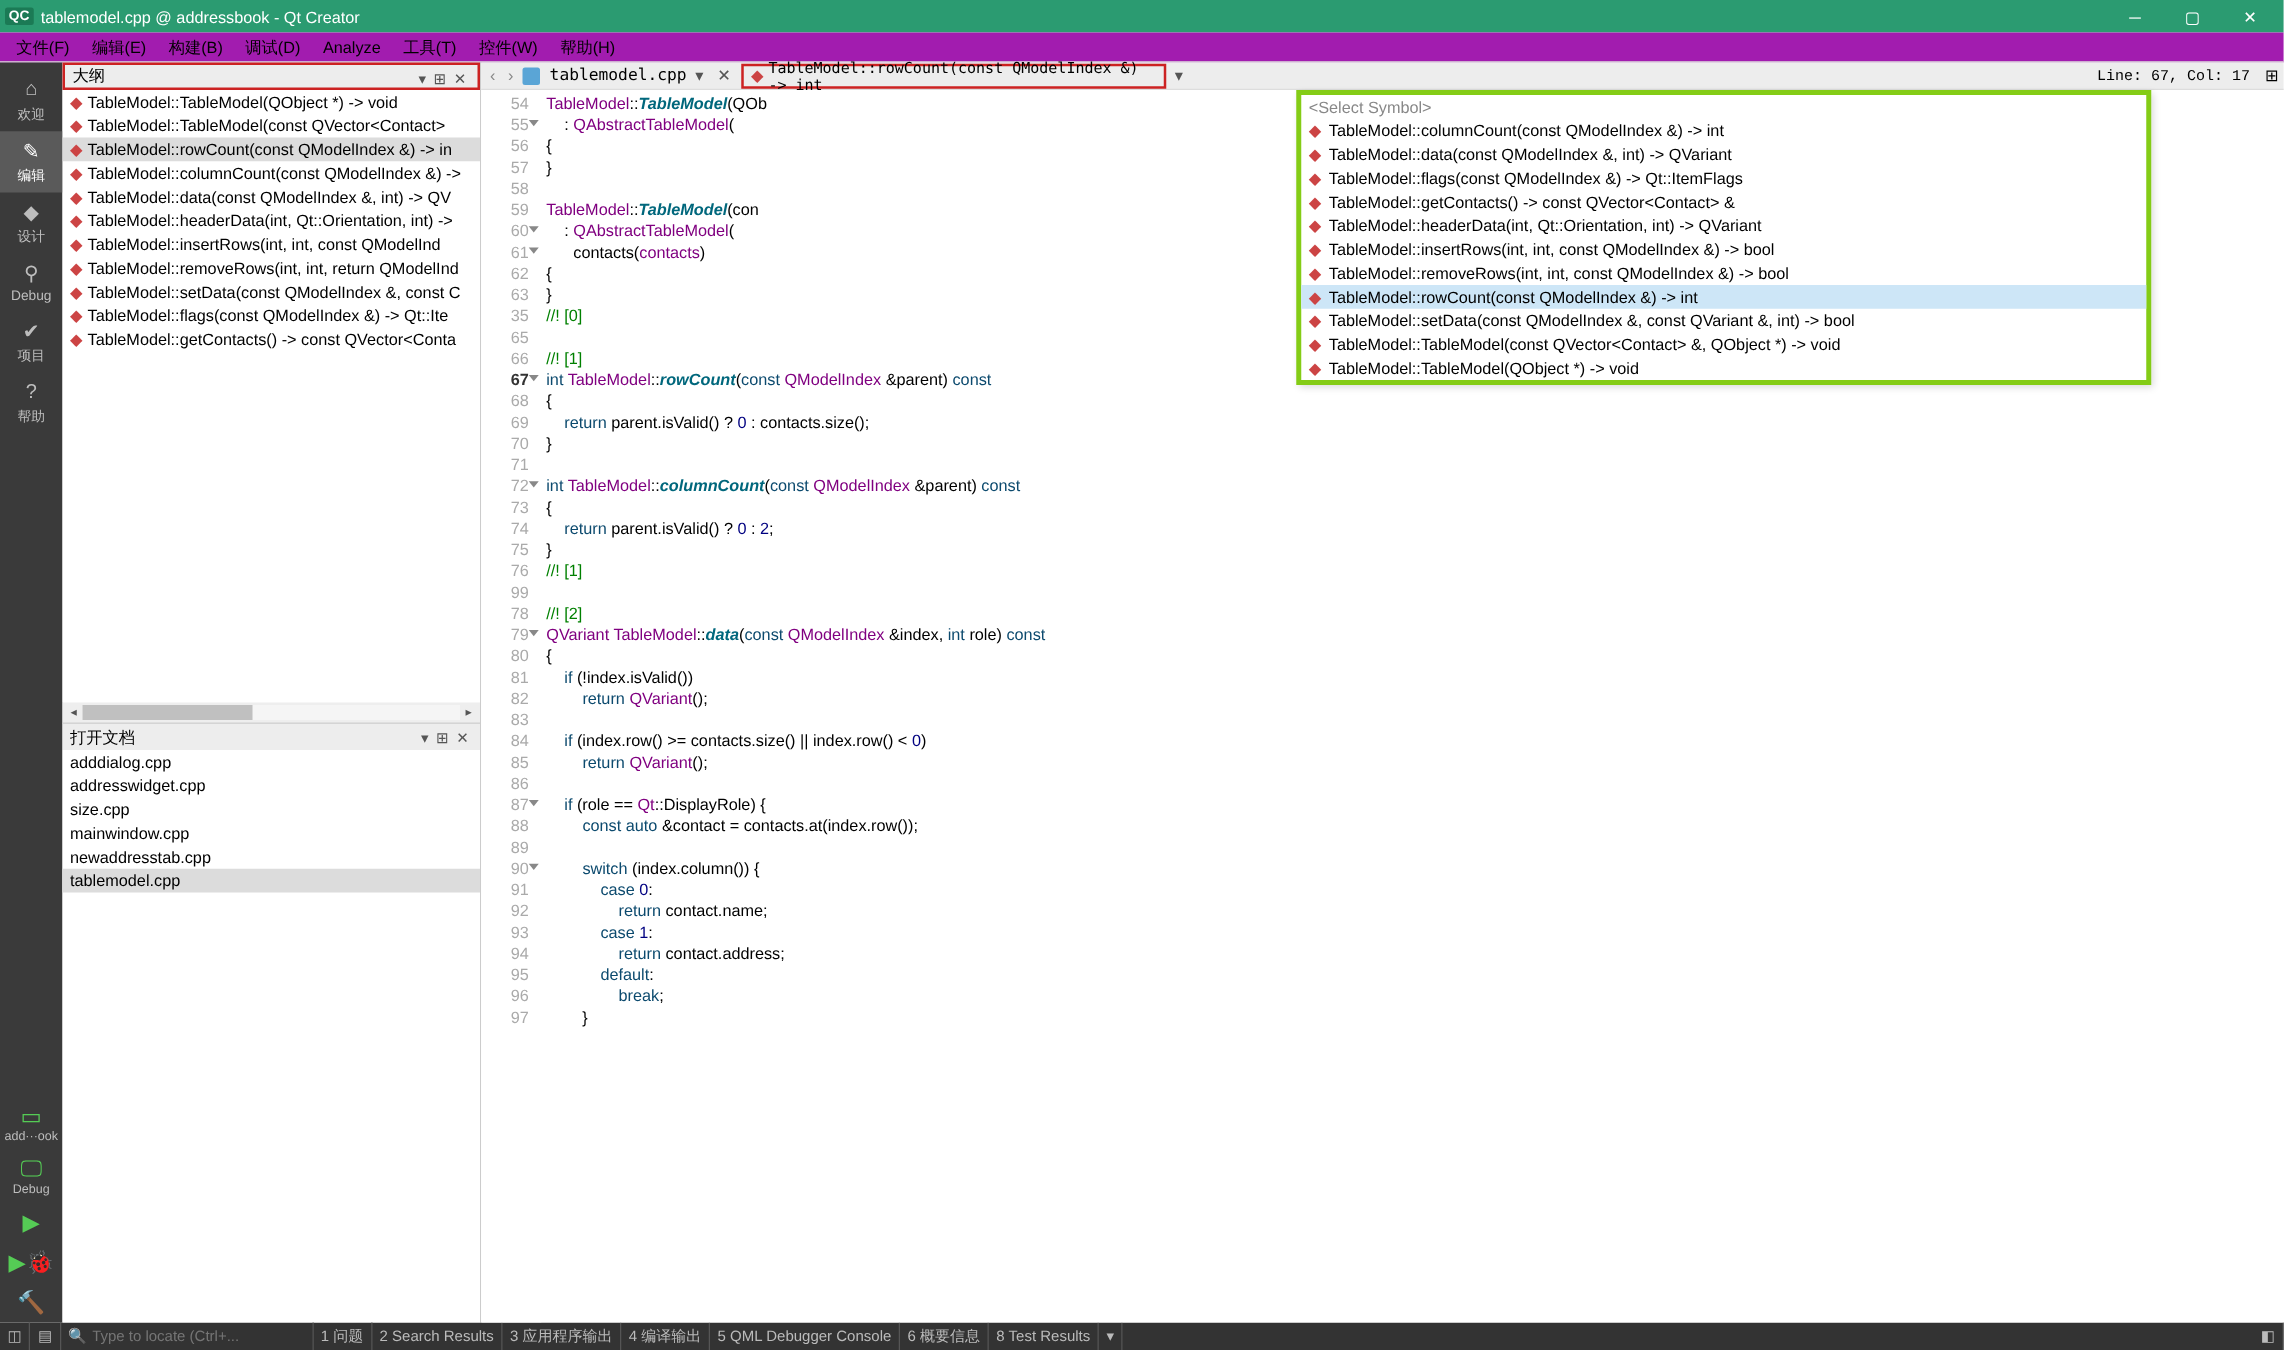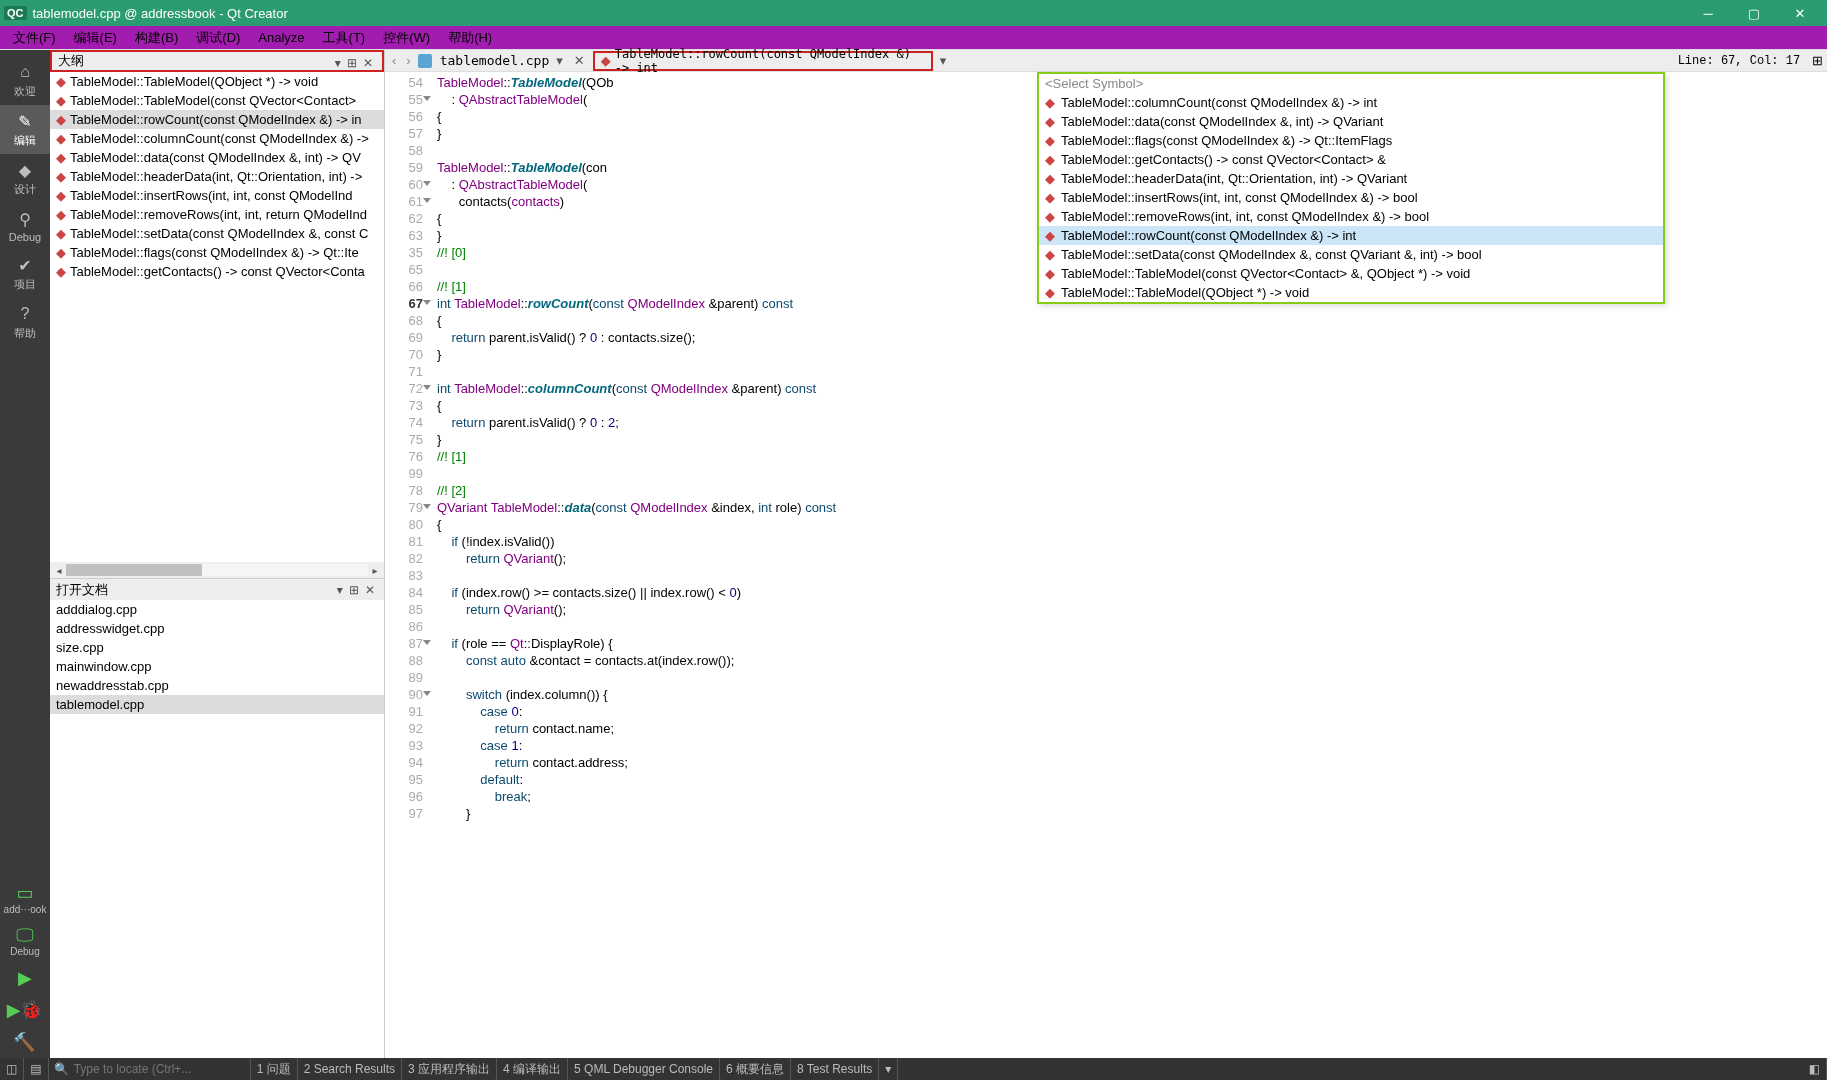--- a/index.html
+++ b/index.html
@@ -53,21 +53,21 @@
 .gutter .gl{height:17px;position:relative}
 .gutter .gl.cur{color:#333;font-weight:bold}
 .gutter .fold{position:absolute;right:-8px;top:5px;width:0;height:0;border-left:4px solid transparent;border-right:4px solid transparent;border-top:5px solid #888}
 .codetext{flex:1;font-family:Consolas,monospace;font-size:13px;line-height:17px;white-space:pre;padding-top:2px;padding-left:4px}
 .codetext .cl{height:17px}
 .kw{color:#0c4a6e}
 .ty{color:#800080}
 .fnb{color:#00677c;font-style:italic;font-weight:bold}
 .cm{color:#008000}
 .nm{color:#000080}
-.popup{position:absolute;top:22px;left:652px;width:628px;background:#fff;border:2px solid #84cc16;box-shadow:2px 2px 6px rgba(0,0,0,.15);z-index:10}
+.popup{position:absolute;top:22px;left:652px;width:684px;background:#fff;border:4px solid #84cc16;box-shadow:2px 2px 6px rgba(0,0,0,.15);z-index:10}
 .popup .phdr{height:19px;padding-left:6px;color:#888;font-size:13px;display:flex;align-items:center}
 .popup .prow{height:19px;display:flex;align-items:center;padding-left:6px}
 .popup .prow.sel{background:#cde6f7}
 .popup .prow .di{color:#c44;margin-right:6px}
 .popup .prow .txt{font-size:13px}
 .statusbar{height:22px;background:#333;color:#bbb;display:flex;align-items:center;font-size:12px}
 .statusbar .sbox{padding:0 6px;border-right:1px solid #555;height:22px;display:flex;align-items:center}
 .statusbar .loc{padding:0 6px;border-right:1px solid #555;height:22px;display:flex;align-items:center}
 .statusbar .loc input{background:transparent;border:none;color:#ffffff;width:170px;font-size:12px}
 .statusbar .loc .mg{color:#bbb;margin-right:4px}

